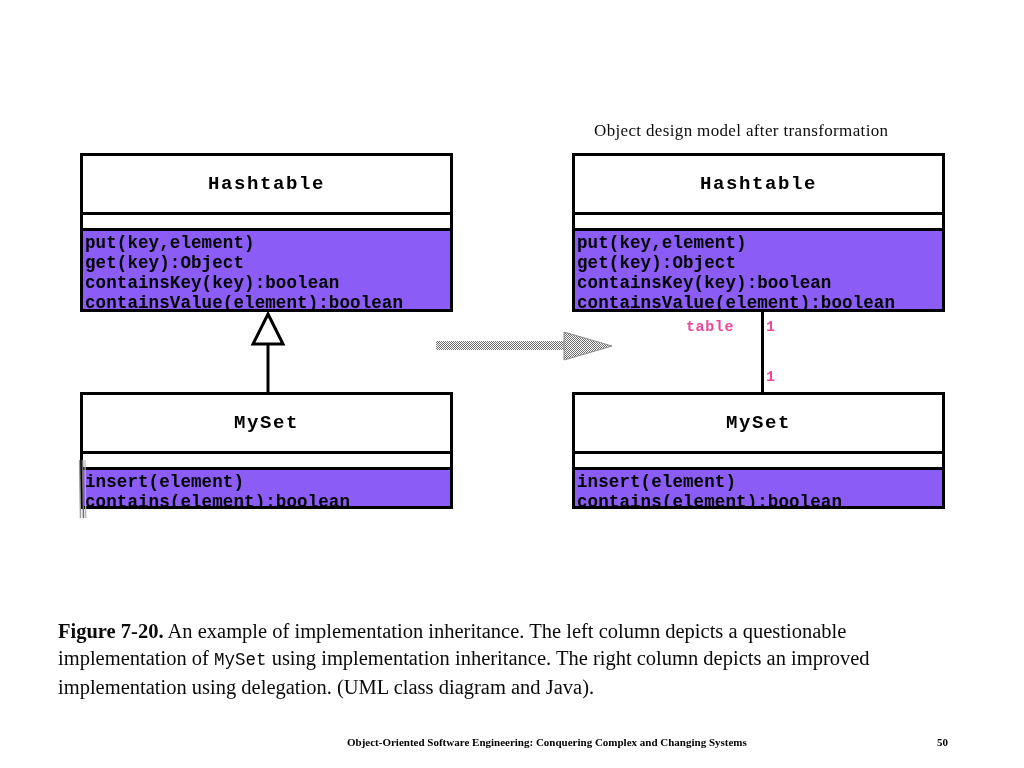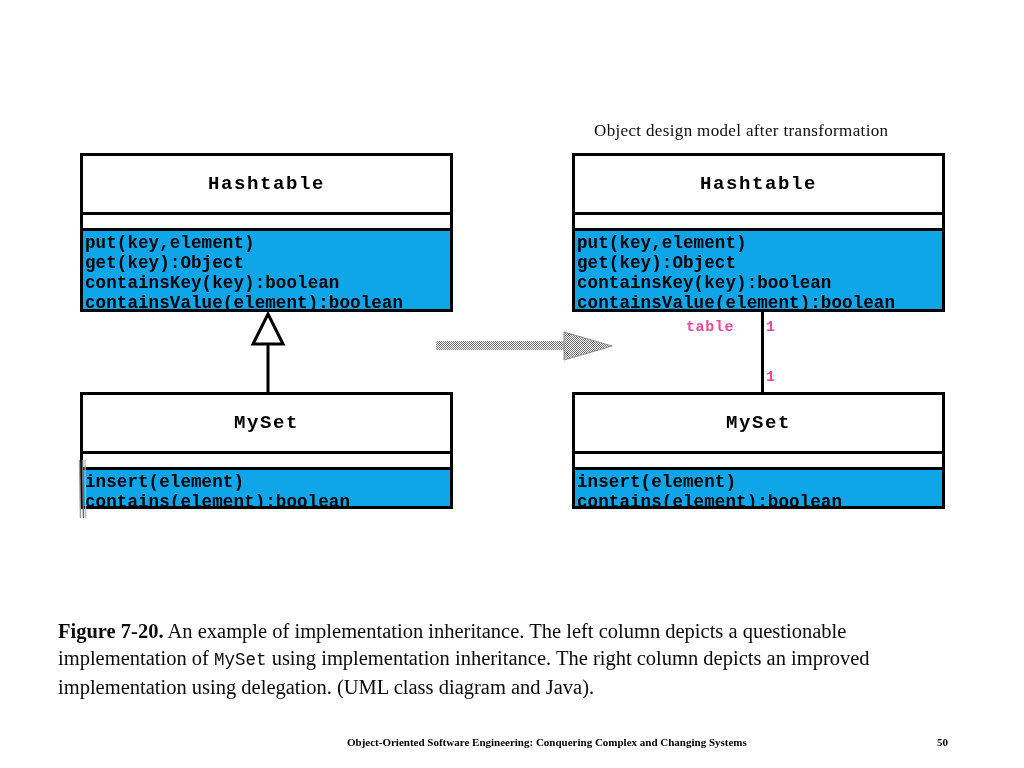--- a/index.html
+++ b/index.html
@@ -52,21 +52,21 @@
   }
   .uml-attrs {
     box-sizing: border-box;
     height: 16px;
     border-bottom: 3px solid #000000;
     background: #ffffff;
   }
   .uml-ops {
     box-sizing: border-box;
     padding: 2px 0 2px 2px;
-    background: #0ea5e9;
+    background: #8b5cf6;
   }
   .uml-ops .op {
     font-family: "Liberation Mono", "DejaVu Sans Mono", monospace;
     font-weight: bold;
     font-size: 17.5px;
     line-height: 20px;
     letter-spacing: 0.1px;
     color: #000000;
     white-space: nowrap;
   }

